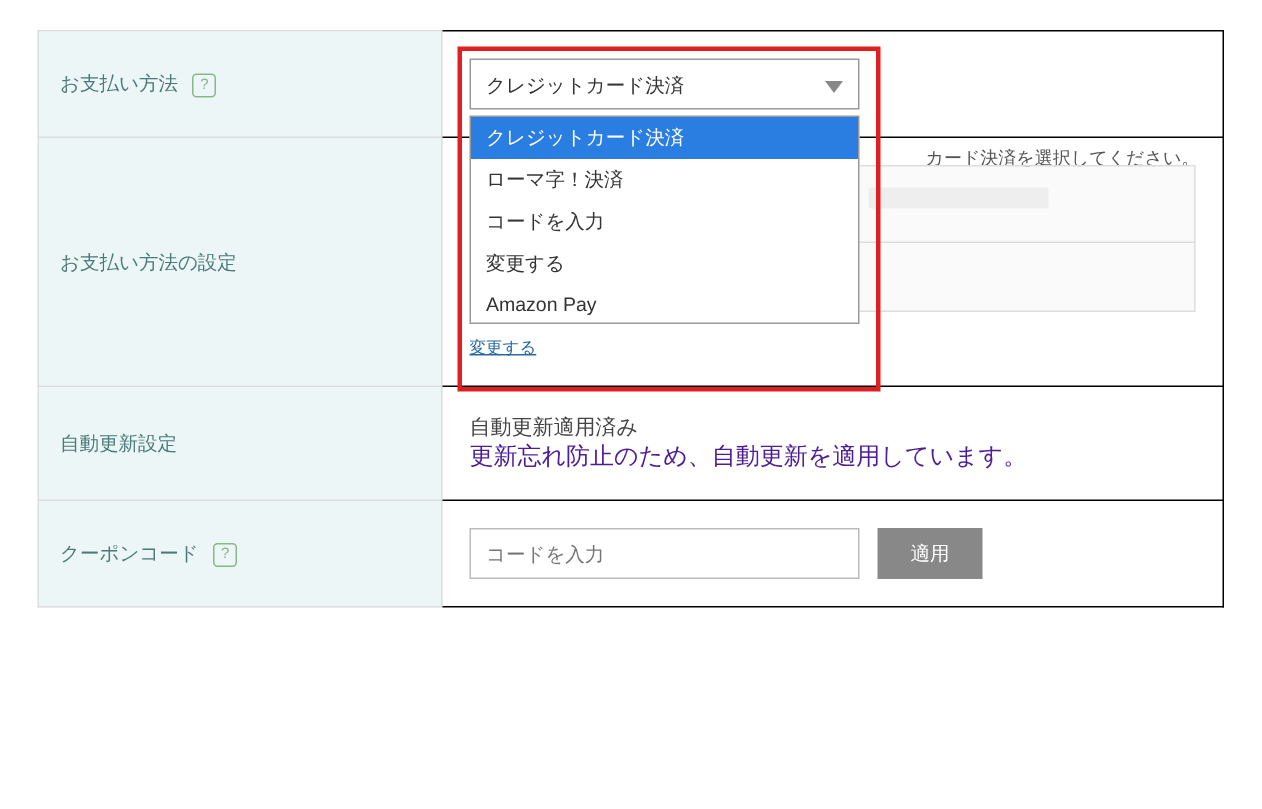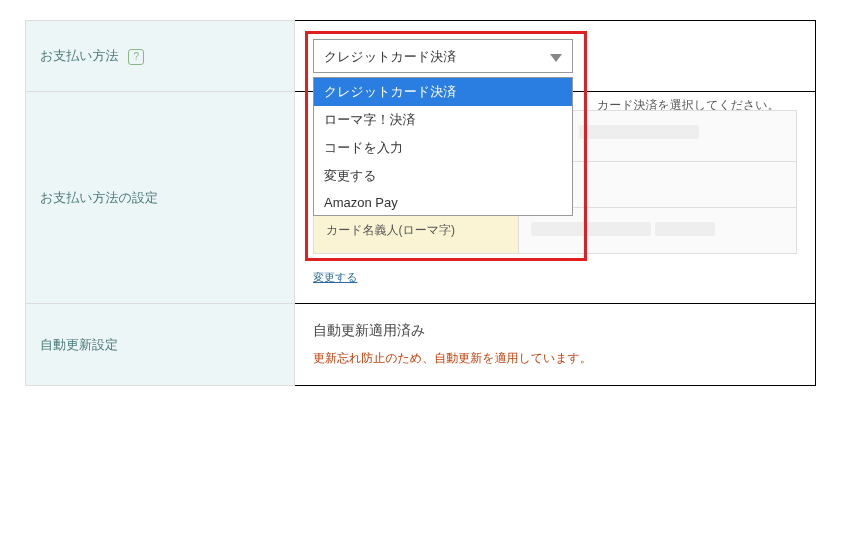--- a/index.html
+++ b/index.html
@@ -19,22 +19,22 @@
 .note{margin-top:12px;font-size:12px;color:#555}
 table.card{width:100%;border-collapse:collapse;margin-bottom:15px}
 table.card th{background:#faf3d4;text-align:left;font-weight:normal;padding:14px 12px;border:1px solid #ddd;width:180px;font-size:12px;color:#555}
 table.card td{background:#fafafa;padding:14px 12px;border:1px solid #ddd}
 .mask{display:inline-block;background:#eee;height:14px;border-radius:2px}
 .mask.w60{width:60px}
 .mask.w120{width:120px}
 .mask.w40{width:40px}
 .badge{display:inline-block;width:40px;height:22px;background:#f2b0b0;vertical-align:middle;margin-right:8px;border-radius:2px}
 .link{color:#2a6aa0;text-decoration:underline;cursor:pointer;font-size:11px}
-.auto-title{font-size:14px;color:#444;margin-bottom:10px}
-.auto-desc{font-size:12px;color:#c2410c}
+.auto-title{font-size:14px;color:#444;margin-bottom:0}
+.auto-desc{font-size:16px;color:#4c1d95}
 .coupon-row{display:flex;gap:12px;align-items:center}
 .coupon-input{width:260px;height:34px;border:1px solid #bbb;padding:0 10px;box-sizing:border-box;font-size:13px}
 .apply-btn{height:34px;padding:0 22px;background:#888;color:#fff;border:none;cursor:pointer;font-size:13px}
 </style>
 </head>
 <body>
 
 <div class="wrap">
 
 <table class="main">
@@ -52,51 +52,59 @@
         <span>クレジットカード決済</span>
       </div>
       <div class="dropdown">
         <div class="opt selected">クレジットカード決済</div>
         <div class="opt">ローマ字！決済</div>
         <div class="opt">コードを入力</div>
         <div class="opt">変更する</div>
         <div class="opt">Amazon Pay</div>
       </div>
     </div>
-    <span class="note" style="position:absolute;left:302px;top:64px">カード決済を選択してください。</span>
+    <span class="note" style="position:absolute;left:322px;top:64px">カード決済を選択してください。</span>
   </td>
 </tr>
 
 <tr>
   <th>お支払い方法の設定</th>
   <td>
     <table class="card">
       <tbody>
                 <tr>
         <th></th>
         <td><span class="badge"></span><span class="mask w120"></span></td>
       </tr>
       <tr>
         <th>有効期限(MONTH／YEAR)</th>
         <td><span class="mask w40"></span></td>
       </tr>
-      <tr>
-        <th>カード名義人(ローマ字)</th>
-        <td><span class="mask w120"></span> <span class="mask w60"></span></td>
-      </tr>
     </tbody>
             </table>
     <span class="link">変更する</span>
   </td>
 </tr>
 
 <tr>
   <th>自動更新設定</th>
   <td>
     <div class="auto-title">自動更新適用済み</div>
     <div class="auto-desc">更新忘れ防止のため、自動更新を適用しています。</div>
   </td>
 </tr>
 
+<tr>
+  <th>
+    <span>クーポンコード</span>
+    <span class="help">?</span>
+  </th>
+  <td>
+    <div class="coupon-row">
+      <input class="coupon-input" placeholder="コードを入力" style="">
+      <button class="apply-btn">適用</button>
+    </div>
+  </td>
+</tr>
 
 </tbody>
 </table>
 </div>
 
 </body></html>

